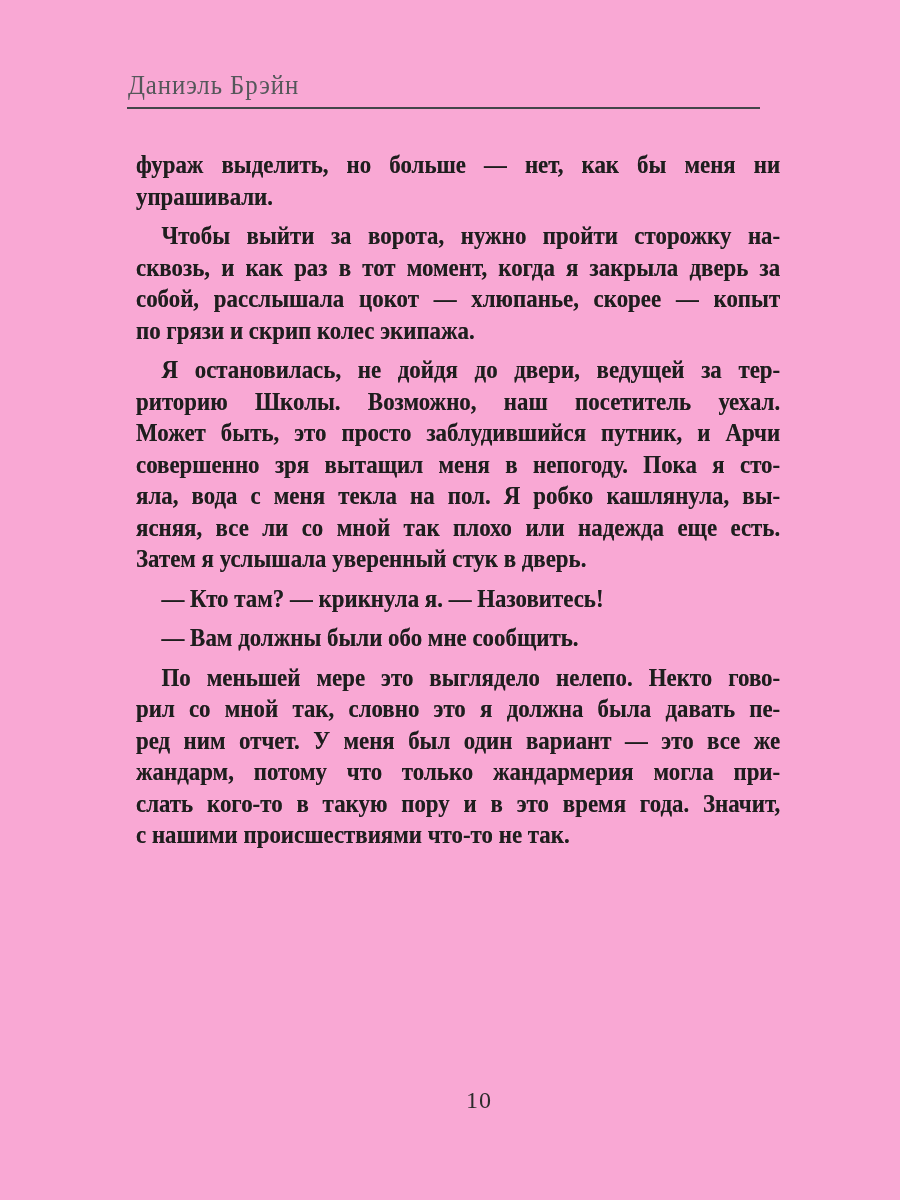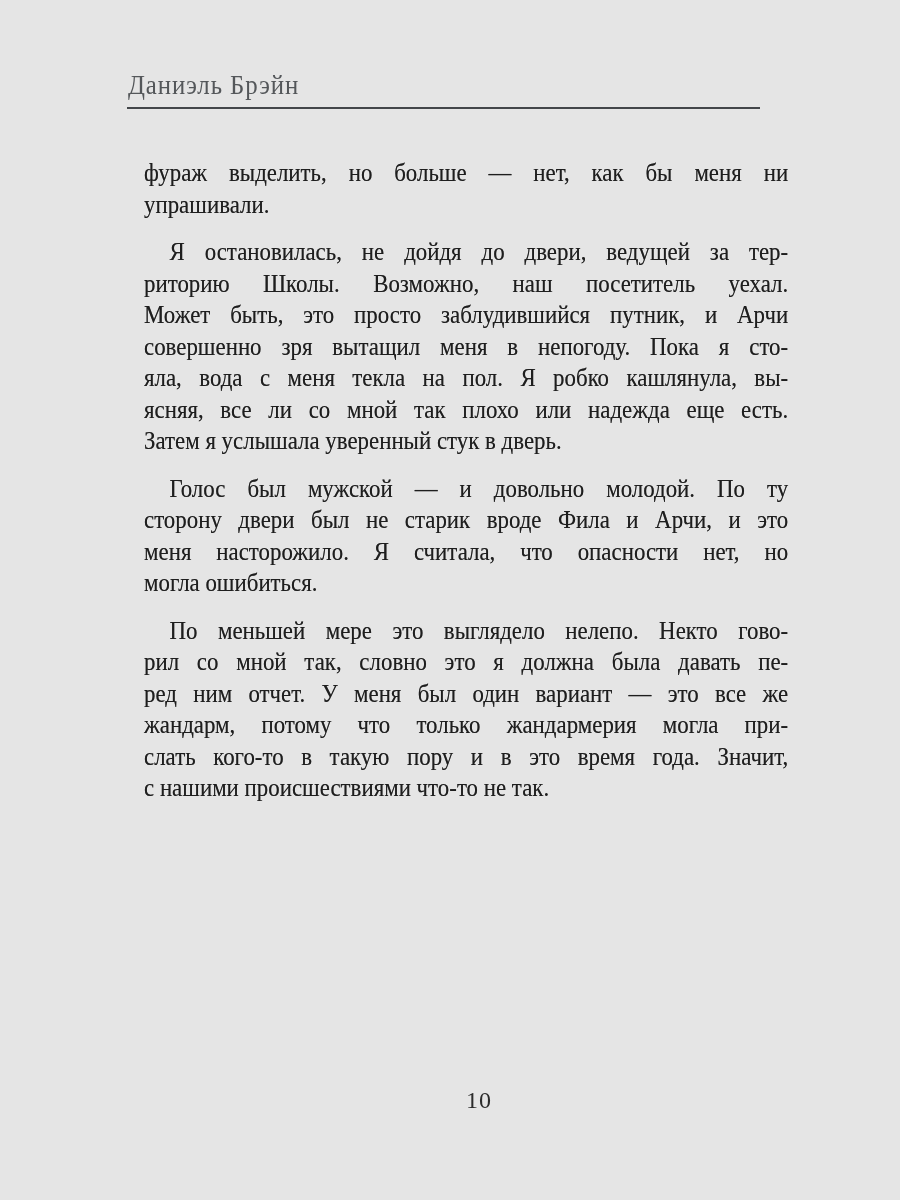--- a/index.html
+++ b/index.html
@@ -4,21 +4,21 @@
 <style>
   html, body {
     margin: 0;
     padding: 0;
     background: #ffffff;
   }
   .book-page {
     position: relative;
     width: 900px;
     height: 1200px;
-    background: #e5e5e5;
+    background: #f9a8d4;
     font-family: "Liberation Serif", "DejaVu Serif", serif;
     color: #1e1e1e;
     overflow: hidden;
   }
   .running-header {
     position: absolute;
     left: 128px;
     top: 70px;
     width: 644px;
   }
@@ -39,21 +39,21 @@
     width: 633px;
     height: 2px;
     background: #43464a;
   }
   .text-block {
     position: absolute;
     left: 128px;
     top: 141px;
     width: 644px;
   }
-  .paragraph { margin: 16px; padding: 0; }
+  .paragraph { margin: 8px; padding: 0; font-weight: bold; }
   .line {
     width: 732px;
     height: 31.5px;
     line-height: 31.5px;
     font-size: 26px;
     text-align: justify;
     text-align-last: justify;
     transform: scaleX(0.88);
     transform-origin: 0 0;
     white-space: normal;
@@ -84,39 +84,45 @@
   </div>
   <div class="header-rule"></div>
 
   <div class="text-block">
 
     <div class="paragraph">
       <div class="line">фураж выделить, но больше — нет, как бы меня ни</div>
       <div class="line last">упрашивали.</div>
     </div>
 
+    <div class="paragraph">
+      <div class="line indent">Чтобы выйти за ворота, нужно пройти сторожку на-</div>
+      <div class="line">сквозь, и как раз в тот момент, когда я закрыла дверь за</div>
+      <div class="line">собой, расслышала цокот — хлюпанье, скорее — копыт</div>
+      <div class="line last">по грязи и скрип колес экипажа.</div>
+    </div>
 
     <div class="paragraph">
       <div class="line indent">Я остановилась, не дойдя до двери, ведущей за тер-</div>
       <div class="line">риторию Школы. Возможно, наш посетитель уехал.</div>
       <div class="line">Может быть, это просто заблудившийся путник, и Арчи</div>
       <div class="line">совершенно зря вытащил меня в непогоду. Пока я сто-</div>
       <div class="line">яла, вода с меня текла на пол. Я робко кашлянула, вы-</div>
       <div class="line">ясняя, все ли со мной так плохо или надежда еще есть.</div>
       <div class="line last">Затем я услышала уверенный стук в дверь.</div>
     </div>
 
-
+    <div class="paragraph">
+      <div class="line indent last">— Кто там? — крикнула я. — Назовитесь!</div>
+    </div>
 
     <div class="paragraph">
-      <div class="line indent">Голос был мужской — и довольно молодой. По ту</div>
-      <div class="line">сторону двери был не старик вроде Фила и Арчи, и это</div>
-      <div class="line">меня насторожило. Я считала, что опасности нет, но</div>
-      <div class="line last">могла ошибиться.</div>
+      <div class="line indent last">— Вам должны были обо мне сообщить.</div>
     </div>
+
 
 
 
     <div class="paragraph">
       <div class="line indent">По меньшей мере это выглядело нелепо. Некто гово-</div>
       <div class="line">рил со мной так, словно это я должна была давать пе-</div>
       <div class="line">ред ним отчет. У меня был один вариант — это все же</div>
       <div class="line">жандарм, потому что только жандармерия могла при-</div>
       <div class="line">слать кого-то в такую пору и в это время года. Значит,</div>
       <div class="line last">с нашими происшествиями что-то не так.</div>

